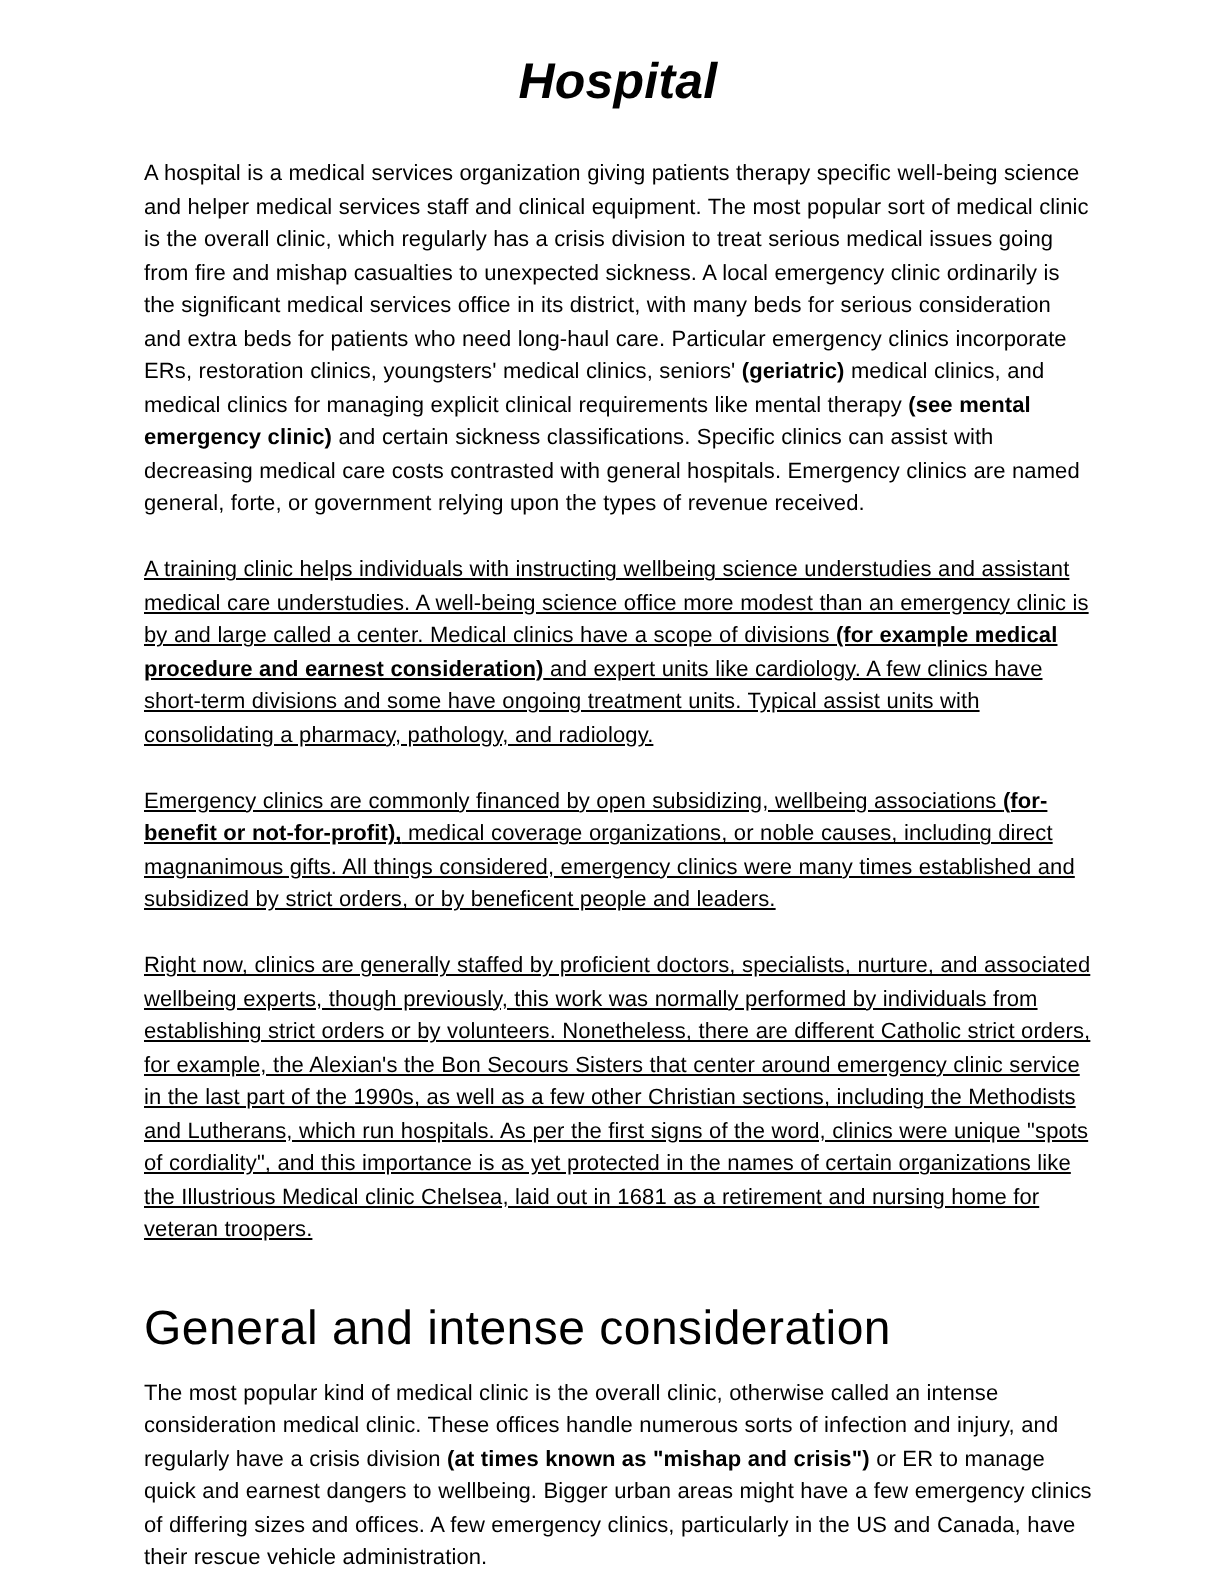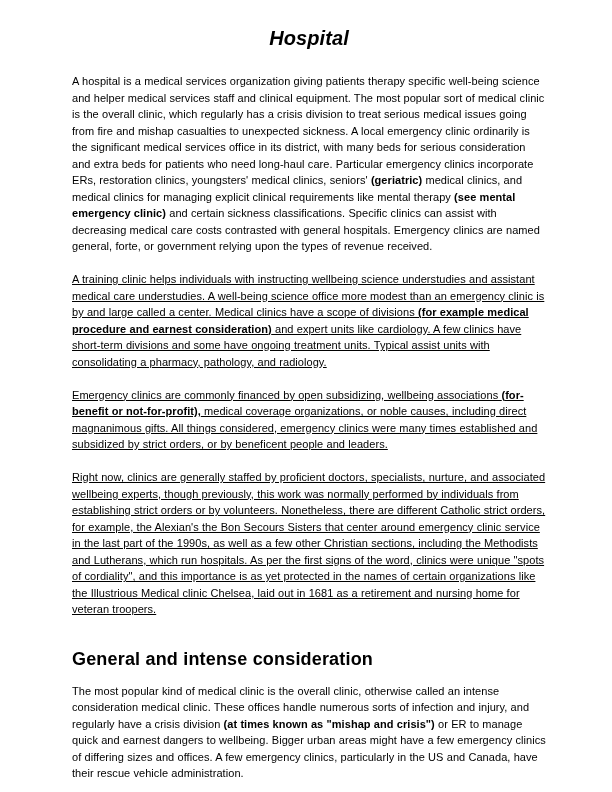--- a/index.html
+++ b/index.html
@@ -23,21 +23,21 @@
     background: #ffffff;
     box-sizing: border-box;
   }
   .content {
     position: absolute;
     left: 72px;
     top: 26px;
     width: 474px;
   }
   .doc-title {
-    font-size: 20px;
+    font-size: 25px;
     font-weight: bold;
     font-style: italic;
     text-align: center;
     margin: 0 0 0 0;
     line-height: 1.25;
     letter-spacing: 0.1px;
   }
   .para {
     font-size: 11px;
     line-height: 16.5px;
@@ -50,22 +50,22 @@
     margin-top: 16.5px;
     text-decoration: underline;
   }
   .para b, .para strong {
     font-weight: bold;
   }
   .spacer-after-title {
     height: 22px;
   }
   .section-heading {
-    font-size: 18px;
-    font-weight: bold;
+    font-size: 24px;
+    font-weight: normal;
     line-height: 24px;
     margin: 0;
     letter-spacing: 0.01em;
   }
   .heading-block {
     margin-top: 29px;
     margin-bottom: 12px;
   }
 </style>
 </head>

